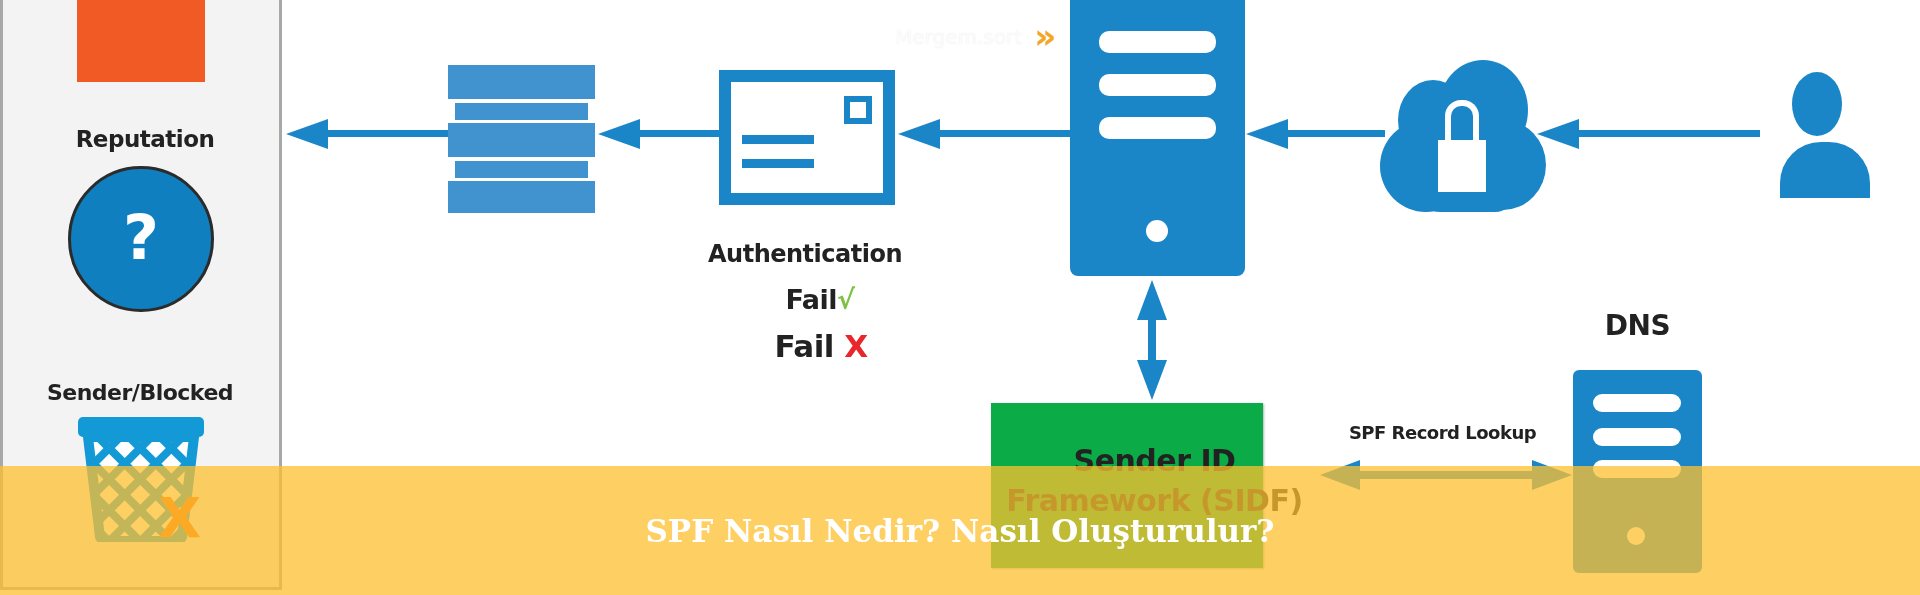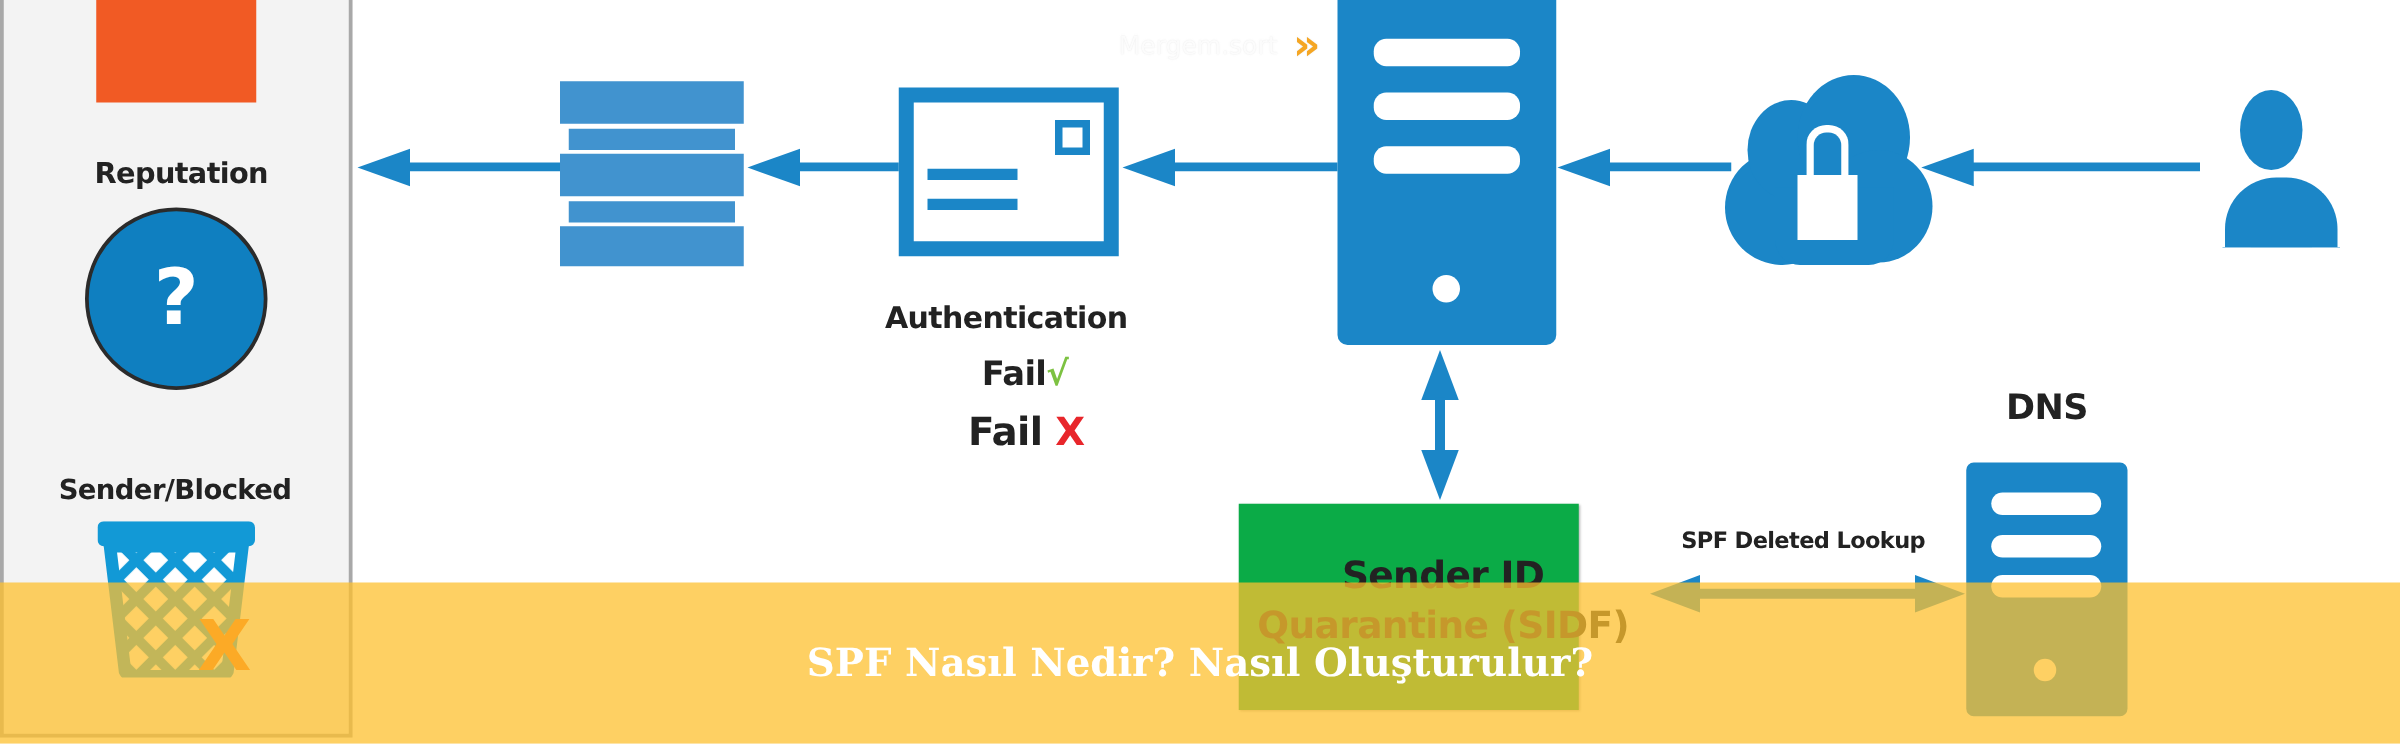--- a/index.html
+++ b/index.html
@@ -172,25 +172,25 @@
 <div class="arrowhead-left" style="left:1537px;top:119px;"></div>
 
 <div class="abs" style="left:1758px;top:72px;width:128px;height:122px;">
   <div class="abs" style="left:34px;top:0;width:50px;height:64px;border-radius:50%;background:#1b86c7;"></div>
   <div class="abs" style="left:0;top:66px;width:90px;height:56px;border-radius:45px 45px 0 0;background:#1b86c7;left:18px;border:4px solid #fff;border-bottom:none;"></div>
 </div>
 
 <div class="abs" id="sidf-box">
   <div class="lbl" style="left:0;top:38px;width:327px;font-size:30px;line-height:40px;color:#222;">
     <div>Sender ID</div>
-    <div>Quarantine (SIDF)</div>
+    <div>Framework (SIDF)</div>
   </div>
 </div>
 
-<div class="lbl" style="left:1335px;top:422px;width:215px;font-size:18px;">SPF Deleted Lookup</div>
+<div class="lbl" style="left:1335px;top:422px;width:215px;font-size:18px;">SPF Record Lookup</div>
 <div class="abs" style="left:1320px;top:460px;width:252px;height:30px;">
   <div class="abs" style="left:0;top:0;width:0;height:0;border-top:15px solid transparent;border-bottom:15px solid transparent;border-right:40px solid #1b86c7;"></div>
   <div class="abs" style="left:38px;top:11px;width:176px;height:8px;background:#1b86c7;"></div>
   <div class="abs" style="left:212px;top:0;width:0;height:0;border-top:15px solid transparent;border-bottom:15px solid transparent;border-left:40px solid #1b86c7;"></div>
 </div>
 
 <div class="lbl" style="left:1573px;top:309px;width:129px;font-size:28px;">DNS</div>
 <div class="abs" id="dns-server">
   <div class="srv-slot" style="left:20px;top:24px;width:88px;height:18px;"></div>
   <div class="srv-slot" style="left:20px;top:58px;width:88px;height:18px;"></div>

